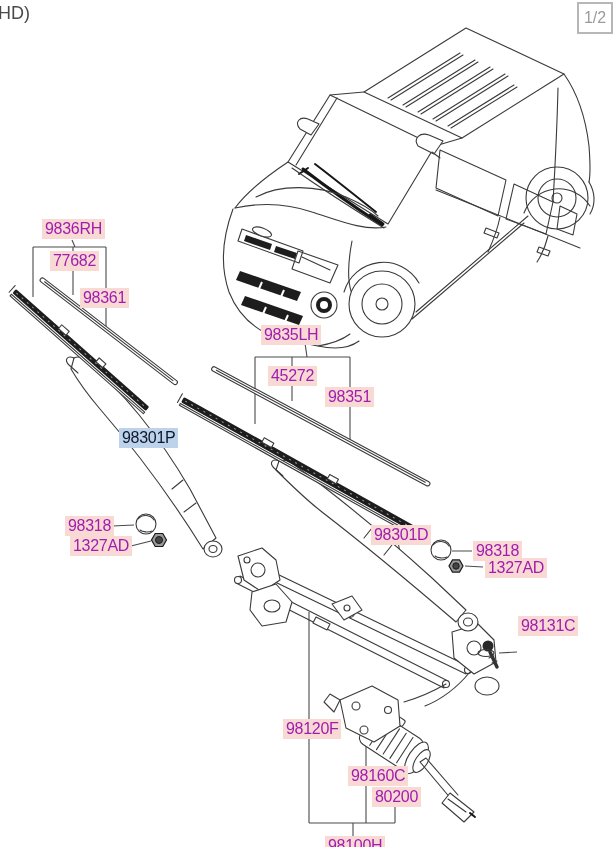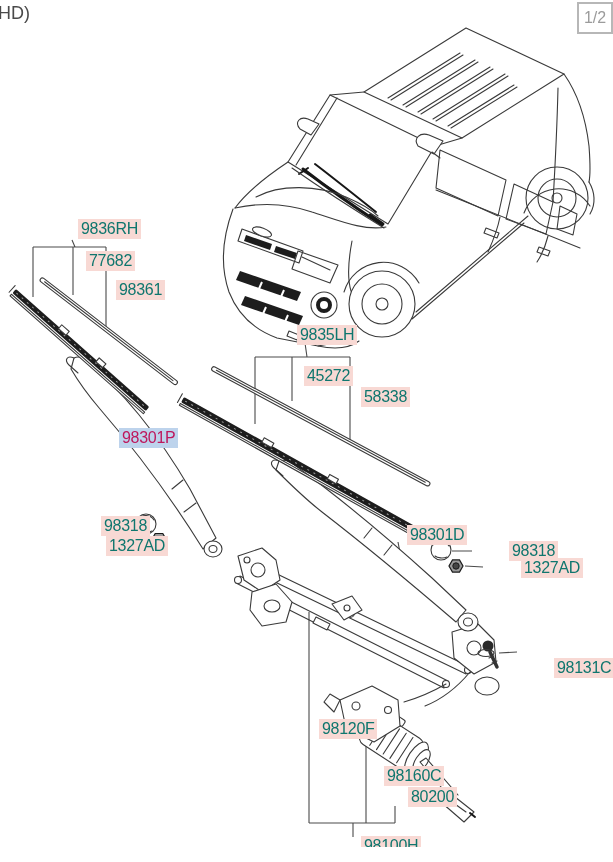--- a/index.html
+++ b/index.html
@@ -1,22 +1,22 @@
 <!DOCTYPE html>
 <html><head>
 <meta charset="utf-8">
 <style>
   html,body{margin:0;padding:0;background:#fff;}
   .stage{position:relative;width:613px;height:847px;background:#fff;overflow:hidden;
          font-family:"Liberation Sans",sans-serif;}
   .stage svg{position:absolute;left:0;top:0;z-index:1;}
   .plabel{position:absolute;z-index:3;font-size:16px;line-height:20px;padding:0 3px;
           letter-spacing:-0.3px;white-space:nowrap;}
-  .pink{background:#f8d9d4;color:#0f766e;margin-left:36px;}
-  .blue{background:#bdd3ec;color:#be185d;}
+  .pink{background:#f8d9d4;color:#a21caf;}
+  .blue{background:#bdd3ec;color:#0f172a;}
   .hd-note{position:absolute;left:-2px;top:3px;z-index:3;font-size:18px;color:#4a4a4a;}
   .page-badge{position:absolute;left:577px;top:2px;width:32px;height:28px;z-index:3;
               border:2px solid #b7b7b7;color:#9b9b9b;font-size:16px;background:#fff;
               display:flex;align-items:center;justify-content:center;}
   
   .ln{stroke:#3a3a3a;fill:none;stroke-width:1.1;stroke-linecap:round;stroke-linejoin:round;}
   .lw{stroke:#3a3a3a;fill:#fff;stroke-width:1.1;stroke-linejoin:round;}
   .fd{fill:#1d1d1d;stroke:none;}
   .bold{stroke:#161616;fill:none;stroke-width:3;stroke-linecap:round;}
   .bold2{stroke:#161616;fill:none;stroke-width:2;stroke-linecap:round;}
@@ -239,35 +239,35 @@
     <path d="M490,652 L497,667" stroke="#333" stroke-width="3.5" stroke-linecap="round" fill="none"></path>
     <path class="ln" d="M489,658 l5,-2 M492,663 l5,-2"></path>
   </g>
 </svg>
 
   <div class="hd-note">HD)</div>
   <div class="page-badge">1/2</div>
 
   <div class="plabel pink" style="left:42px;top:219px">9836RH</div>
   <div class="plabel pink" style="left:50px;top:251px">77682</div>
-  <div class="plabel pink" style="left:80px;top:280px">98361</div>
+  <div class="plabel pink" style="left:80px;top:288px">98361</div>
 
   <div class="plabel pink" style="left:261px;top:325px">9835LH</div>
   <div class="plabel pink" style="left:268px;top:366px">45272</div>
-  <div class="plabel pink" style="left:325px;top:387px">58338</div>
+  <div class="plabel pink" style="left:325px;top:387px">98351</div>
 
   <div class="plabel blue" style="left:119px;top:428px">98301P</div>
 
   <div class="plabel pink" style="left:65px;top:516px">98318</div>
   <div class="plabel pink" style="left:70px;top:536px">1327AD</div>
 
   <div class="plabel pink" style="left:371px;top:525px">98301D</div>
   <div class="plabel pink" style="left:473px;top:541px">98318</div>
   <div class="plabel pink" style="left:485px;top:558px">1327AD</div>
 
-  <div class="plabel pink" style="left:518px;top:658px">98131C</div>
+  <div class="plabel pink" style="left:518px;top:616px">98131C</div>
 
   <div class="plabel pink" style="left:283px;top:719px">98120F</div>
   <div class="plabel pink" style="left:348px;top:766px">98160C</div>
   <div class="plabel pink" style="left:372px;top:787px">80200</div>
   <div class="plabel pink" style="left:325px;top:836px">98100H</div>
 
 </div>
 
 </body></html>

